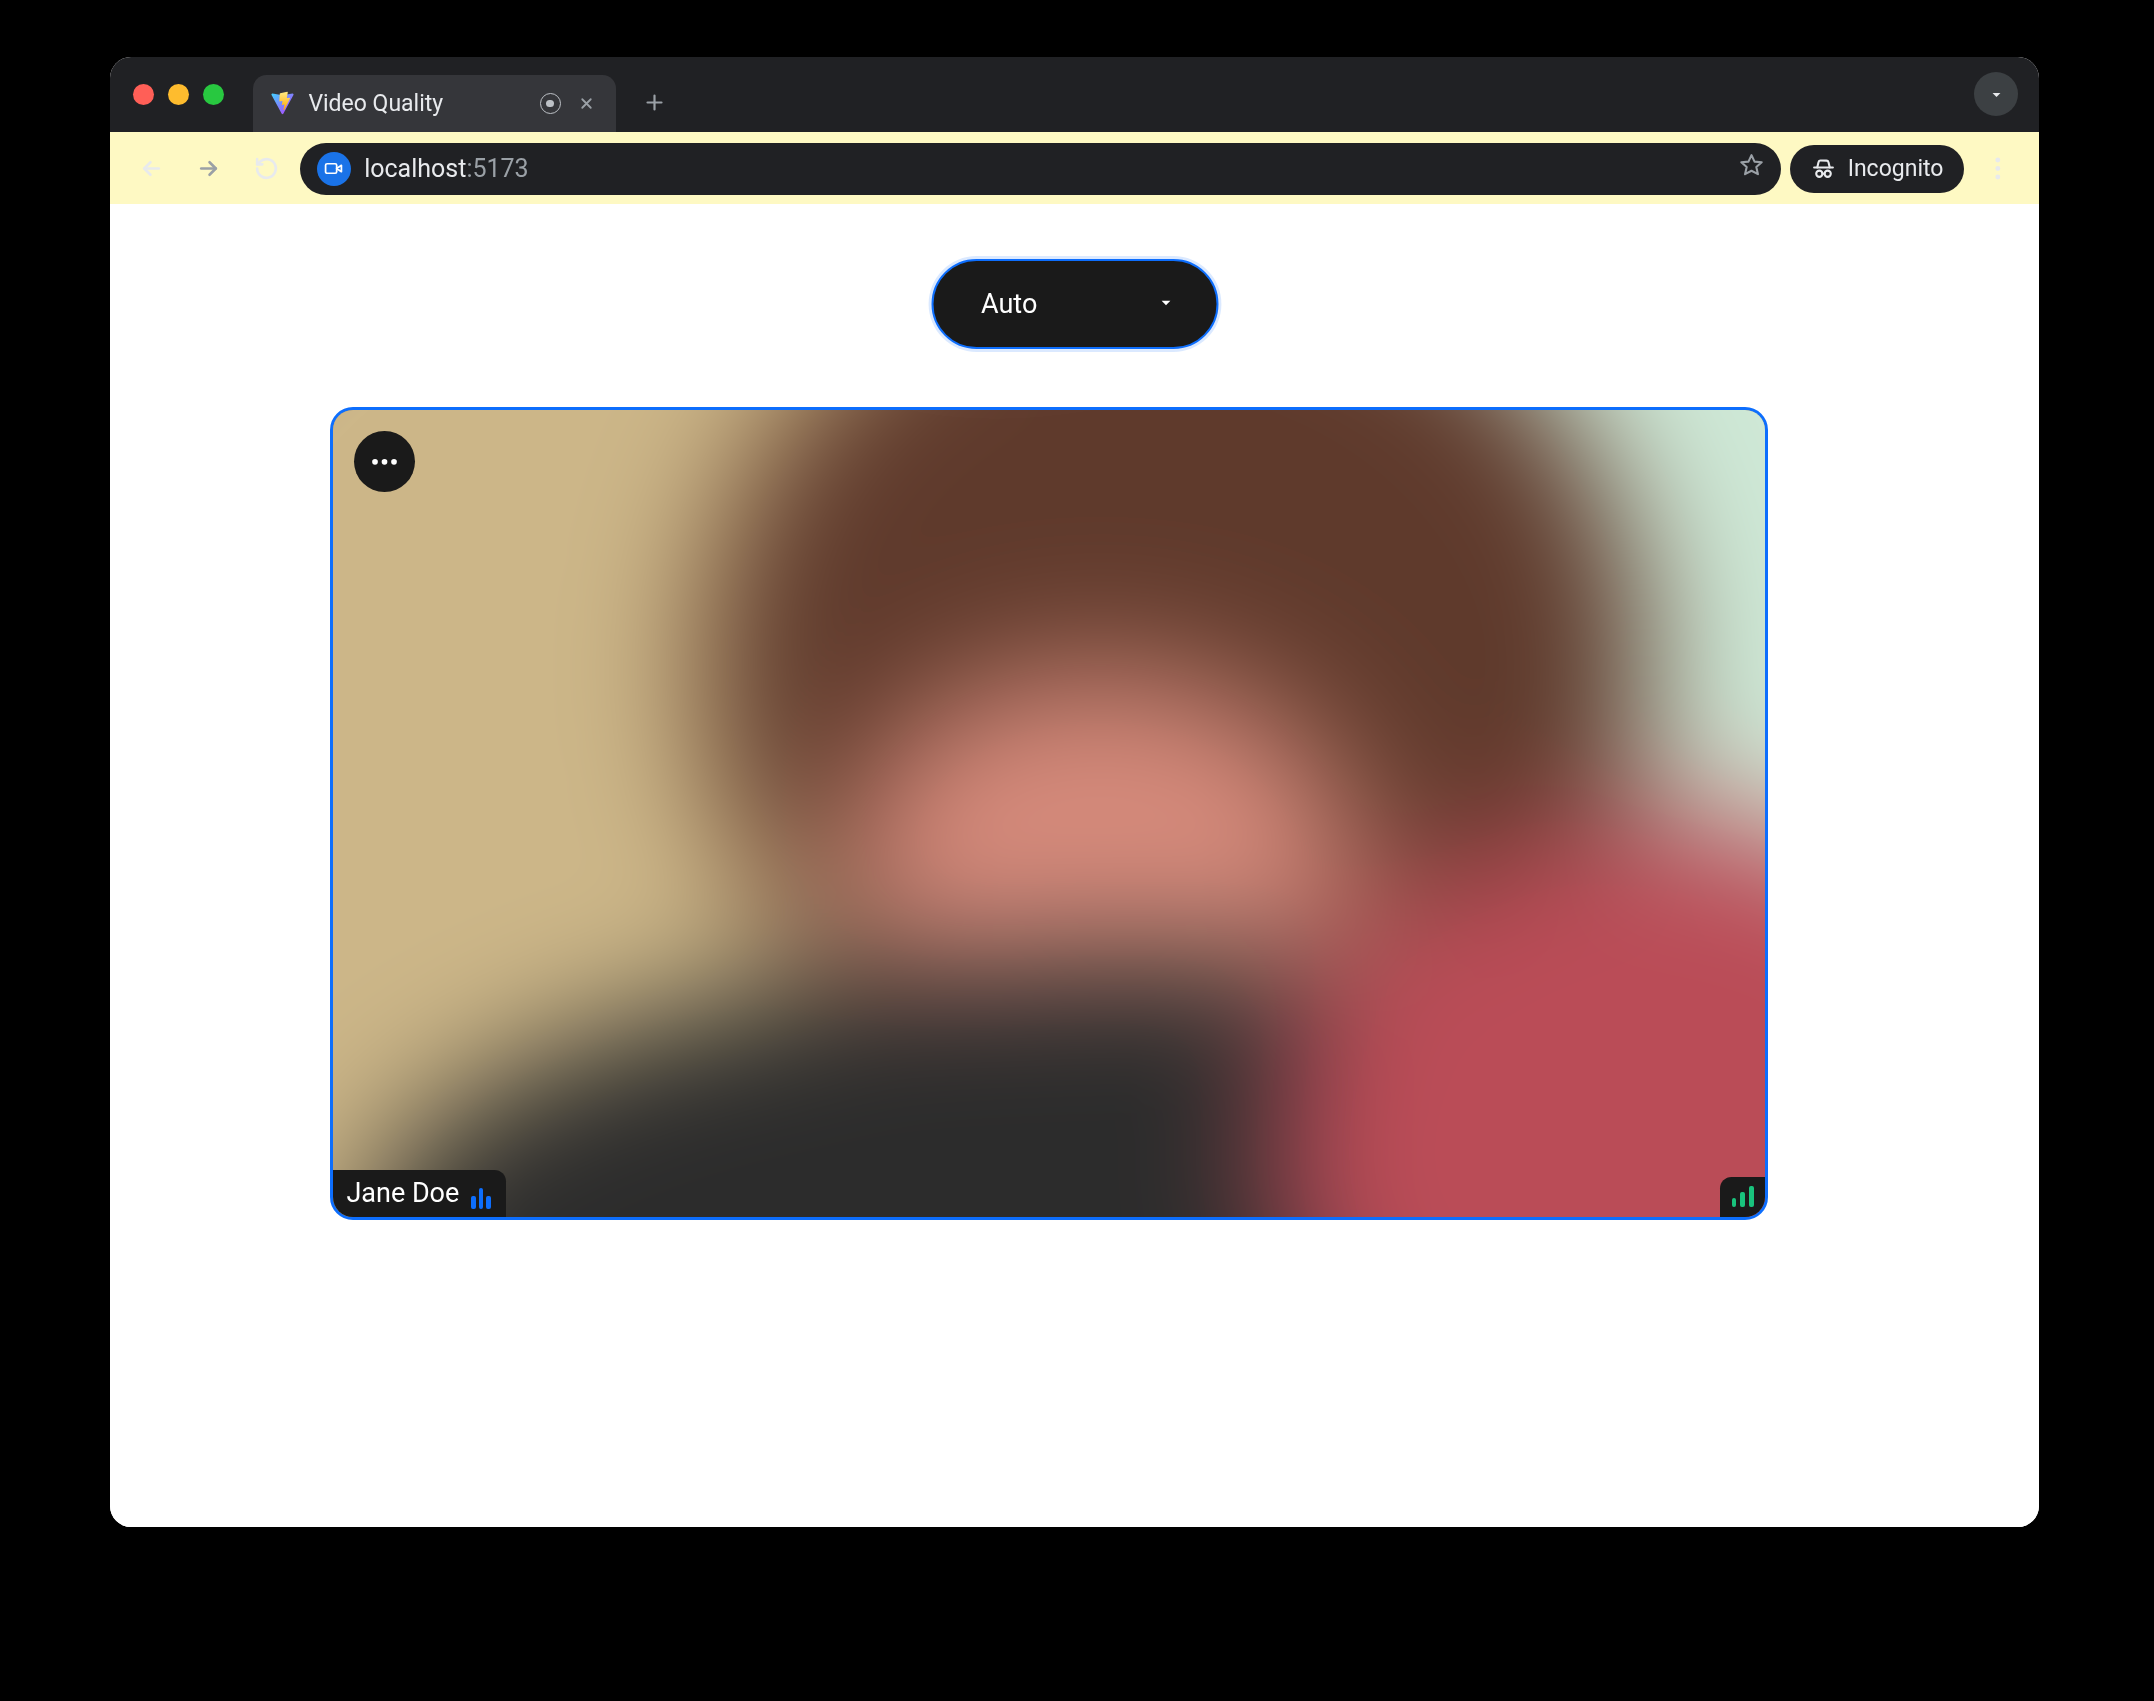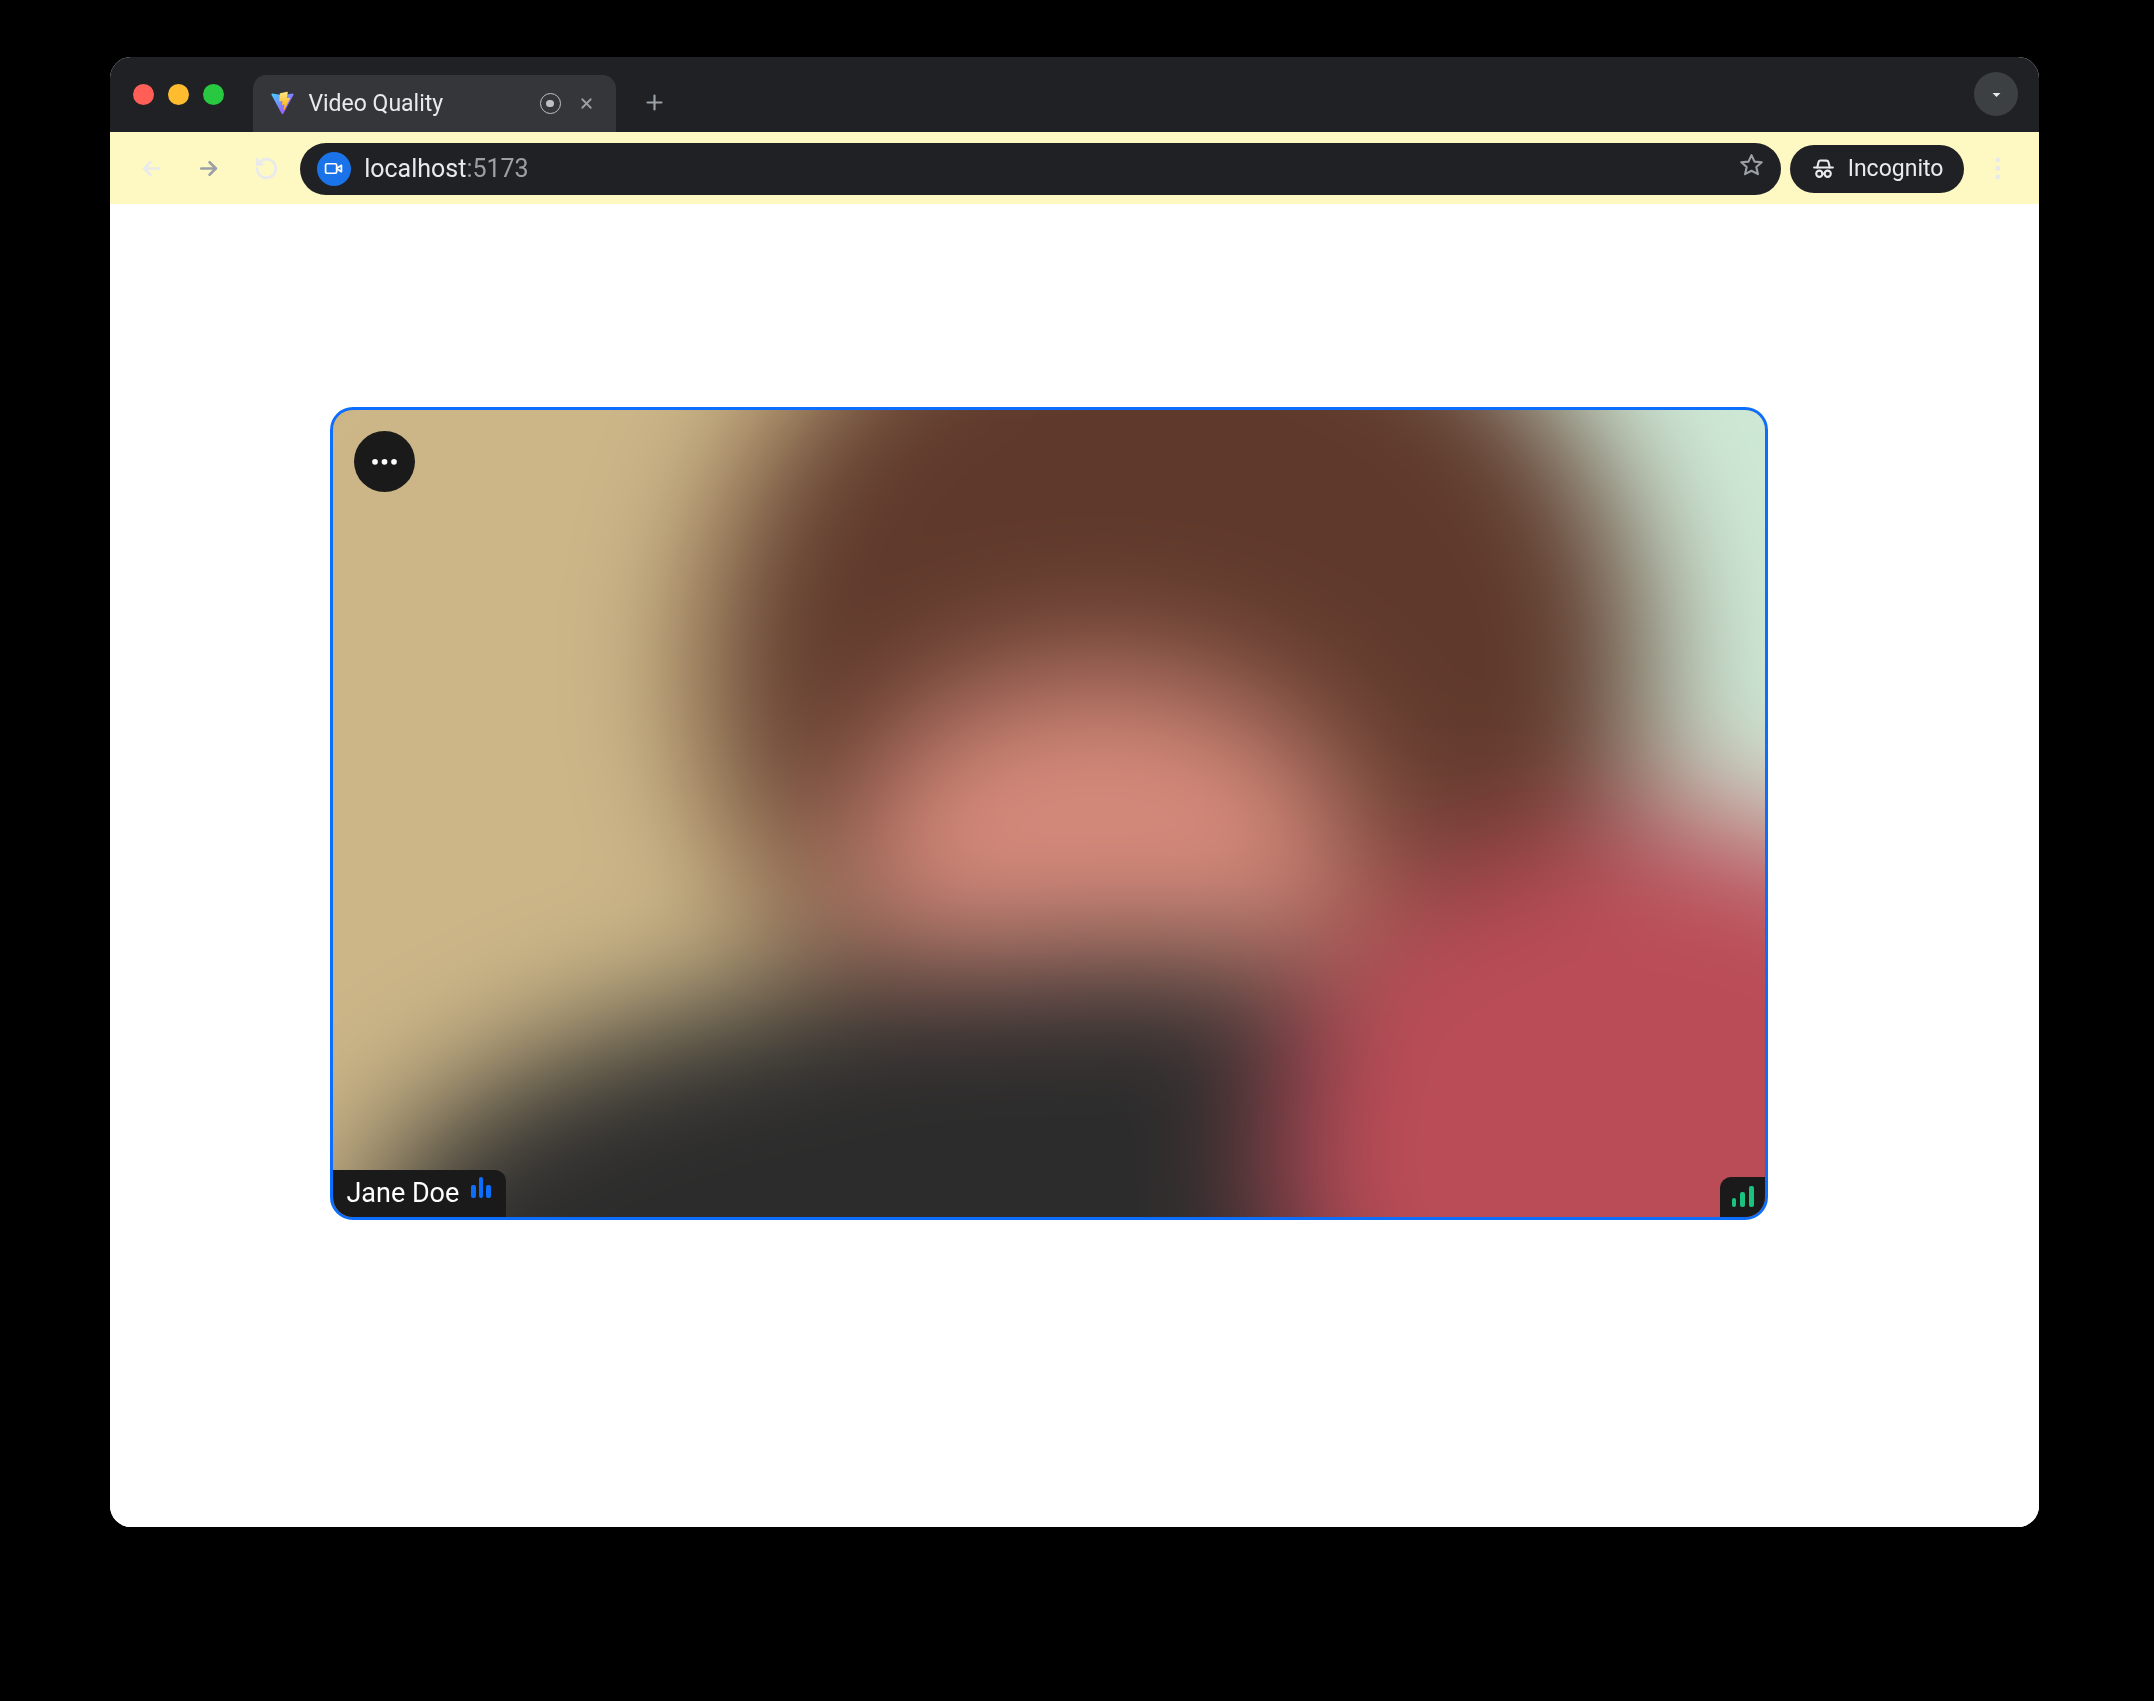--- a/index.html
+++ b/index.html
@@ -233,21 +233,21 @@
   }
   .tile-more svg { width:27px; height:7.6px; }
 
   .name-badge {
     position:absolute; left:0; bottom:0;
     background:#1a1a1a;
     color:#fff;
     font-size:27px;
     padding: 7.6px 15.3px 7.6px 13.4px;
     border-top-right-radius: 11.5px;
-    display:flex; align-items:flex-start; gap:11.5px;
+    display:flex; align-items:flex-end; gap:11.5px;
   }
   .name-badge .vu {
     display:flex; align-items:flex-end; gap:2.9px; height:21px;
   }
   .name-badge .vu span {
     width:4.8px; background:#0d6efd; border-radius:1.9px;
   }
   .name-badge .vu span:nth-child(1){height:13.4px;}
   .name-badge .vu span:nth-child(2){height:21px;}
   .name-badge .vu span:nth-child(3){height:13.4px;}
@@ -371,20 +371,28 @@
         <svg viewBox="0 0 8 26" fill="currentColor">
             <circle cx="4" cy="4" r="2.6"></circle>
             <circle cx="4" cy="13" r="2.6"></circle>
             <circle cx="4" cy="22" r="2.6"></circle>
           </svg>
       </div>
     </div>
 
     <div class="viewport">
 
+      <div class="quality-select">
+        <span>Auto</span>
+        <span class="caret">
+          <svg viewBox="0 0 24 24" fill="currentColor">
+              <path d="M7 10l5 5 5-5z"></path>
+            </svg>
+        </span>
+      </div>
 
       <div class="video-tile">
         <div class="video-bg">
           <div class="bg-a"></div>
           <div class="bg-c"></div>
           <div class="bg-b"></div>
           <div class="bg-f"></div>
           <div class="bg-e"></div>
           <div class="bg-d"></div>
         </div>

